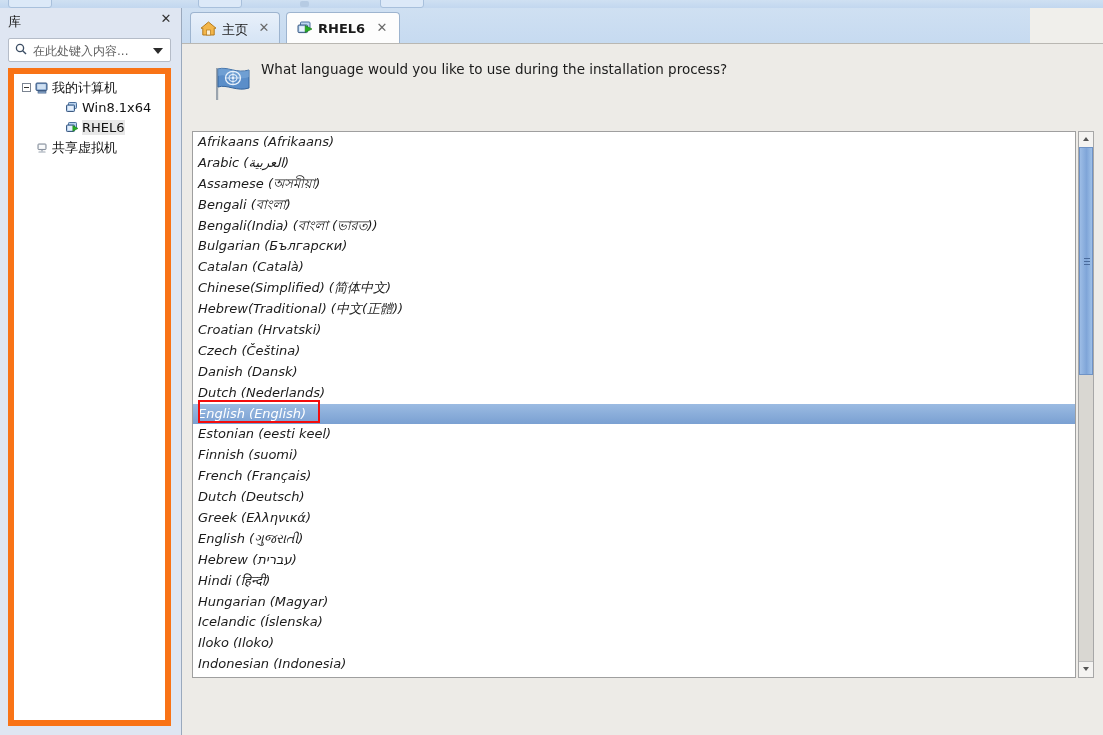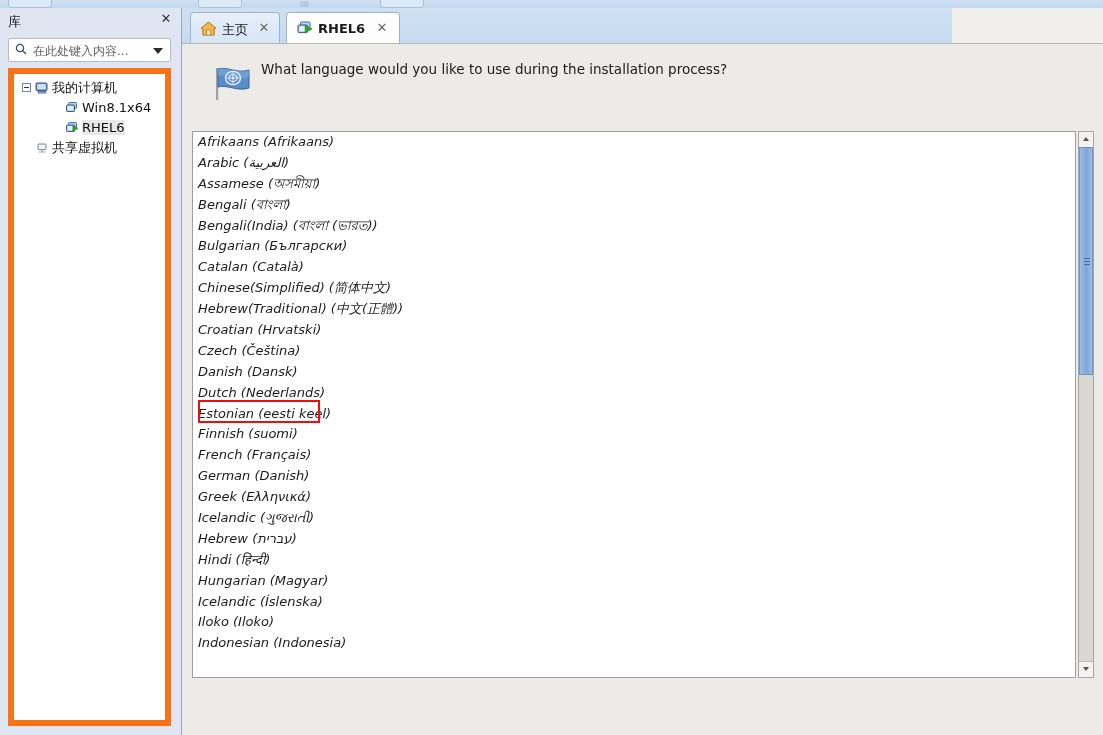--- a/index.html
+++ b/index.html
@@ -48,21 +48,21 @@
   .ico-vm{left:51px;}
   .ico-shared{left:21px;}
   .tnode.level0 .tlabel{margin-left:32px;}
   .tnode.level1 .tlabel{margin-left:32px;}
   .tnode.selected .tlabel{background:#e8e8e8;}
 
   
   .main{position:absolute;left:182px;top:8px;width:921px;height:727px;background:#f0efeb;}
 
   
-  .tabbar{position:absolute;left:0;top:0;width:770px;height:36px;
+  .tabbar{position:absolute;left:0;top:0;width:848px;height:36px;
     background:linear-gradient(#cfe0f2,#c6daf0);}
   .tab{position:absolute;top:4px;height:32px;border:1px solid #9db4cf;
     border-bottom:none;border-radius:4px 4px 0 0;box-sizing:border-box;cursor:pointer;}
   .tab.inactive{background:linear-gradient(#e8f0fa,#d5e4f5);}
   .tab.active{background:#fdfdfd;border-color:#9db4cf;}
   .tab .tab-ico{position:absolute;left:9px;top:7px;width:17px;height:17px;}
   .tab .tab-label{position:absolute;left:31px;top:8px;font-size:13px;color:#1a1a1a;
     font-family:"DejaVu Sans","Liberation Sans",sans-serif;white-space:nowrap;}
   .tab.active .tab-label{font-weight:bold;}
   .tab .tab-x{position:absolute;top:8px;width:14px;height:14px;text-align:center;
@@ -247,26 +247,27 @@
             <div class="lrow">Bengali (বাংলা)</div>
             <div class="lrow">Bengali(India) (বাংলা (ভারত))</div>
             <div class="lrow">Bulgarian (Български)</div>
             <div class="lrow">Catalan (Català)</div>
             <div class="lrow">Chinese(Simplified) (简体中文)</div>
             <div class="lrow">Hebrew(Traditional) (中文(正體))</div>
             <div class="lrow">Croatian (Hrvatski)</div>
             <div class="lrow">Czech (Čeština)</div>
             <div class="lrow">Danish (Dansk)</div>
             <div class="lrow">Dutch (Nederlands)</div>
+            <div class="lrow sel">English (English)</div>
             <div class="lrow">Estonian (eesti keel)</div>
             <div class="lrow">Finnish (suomi)</div>
             <div class="lrow">French (Français)</div>
-            <div class="lrow">German (Danish)</div>
+            <div class="lrow">Dutch (Deutsch)</div>
             <div class="lrow">Greek (Ελληνικά)</div>
-            <div class="lrow">Icelandic (ગુજરાતી)</div>
+            <div class="lrow">English (ગુજરાતી)</div>
             <div class="lrow">Hebrew (עברית)</div>
             <div class="lrow">Hindi (हिन्दी)</div>
             <div class="lrow">Hungarian (Magyar)</div>
             <div class="lrow">Icelandic (Íslenska)</div>
             <div class="lrow">Iloko (Iloko)</div>
             <div class="lrow">Indonesian (Indonesia)</div>
           </div>
       </div>
 
       <div class="vsb">

